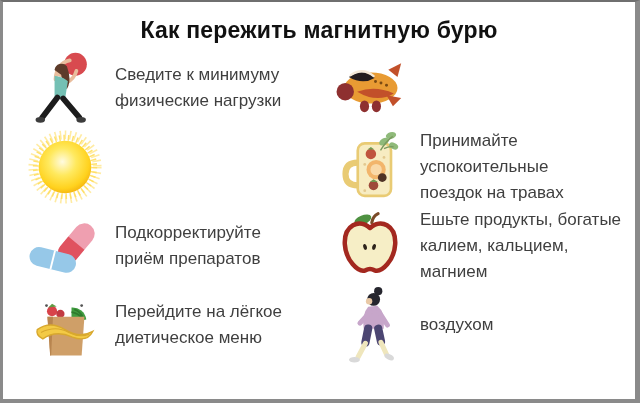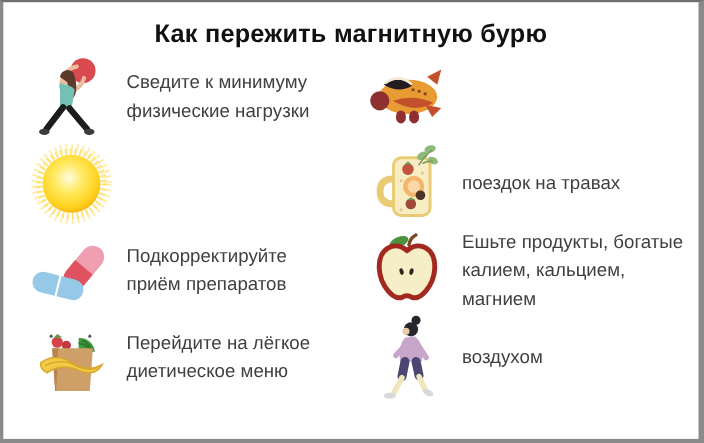--- a/index.html
+++ b/index.html
@@ -133,20 +133,21 @@
           <ellipse cx="56" cy="14" rx="6" ry="3.8" fill="#8fba7a" transform="rotate(-30 56 14)"></ellipse>
           <ellipse cx="64" cy="7" rx="6" ry="3.8" fill="#8fba7a" transform="rotate(-15 64 7)"></ellipse>
           <ellipse cx="67" cy="19" rx="5.5" ry="3.5" fill="#8fba7a" transform="rotate(25 67 19)"></ellipse>
           <path d="M52,24 q6,-10 14,-16 M56,22 q6,-3 11,-2" stroke="#7a9a5e" stroke-width="1.6" fill="none"></path>
           <circle cx="34" cy="40" r="1.6" fill="#e3c98f"></circle>
           <circle cx="56" cy="32" r="1.6" fill="#e3c98f"></circle>
           <circle cx="34" cy="70" r="1.6" fill="#e3c98f"></circle>
         </svg>
       </div>
       <div class="tip">
+        <span>Принимайте успокоительные</span>
         <span>поездок на травах</span>
       </div>
     </div>
 
     <div class="item">
       <div class="icon-box">
         <svg width="80" height="70" viewBox="0 0 84 74">
           <g transform="rotate(-50 54 34)">
             <rect x="30" y="23" width="48" height="22" rx="11" fill="#ef9fb0"></rect>
             <path d="M41,23 h-0.5 a11,11 0 0 0 0,22 h13.5 v-22 z" fill="#e0525f"></path>

